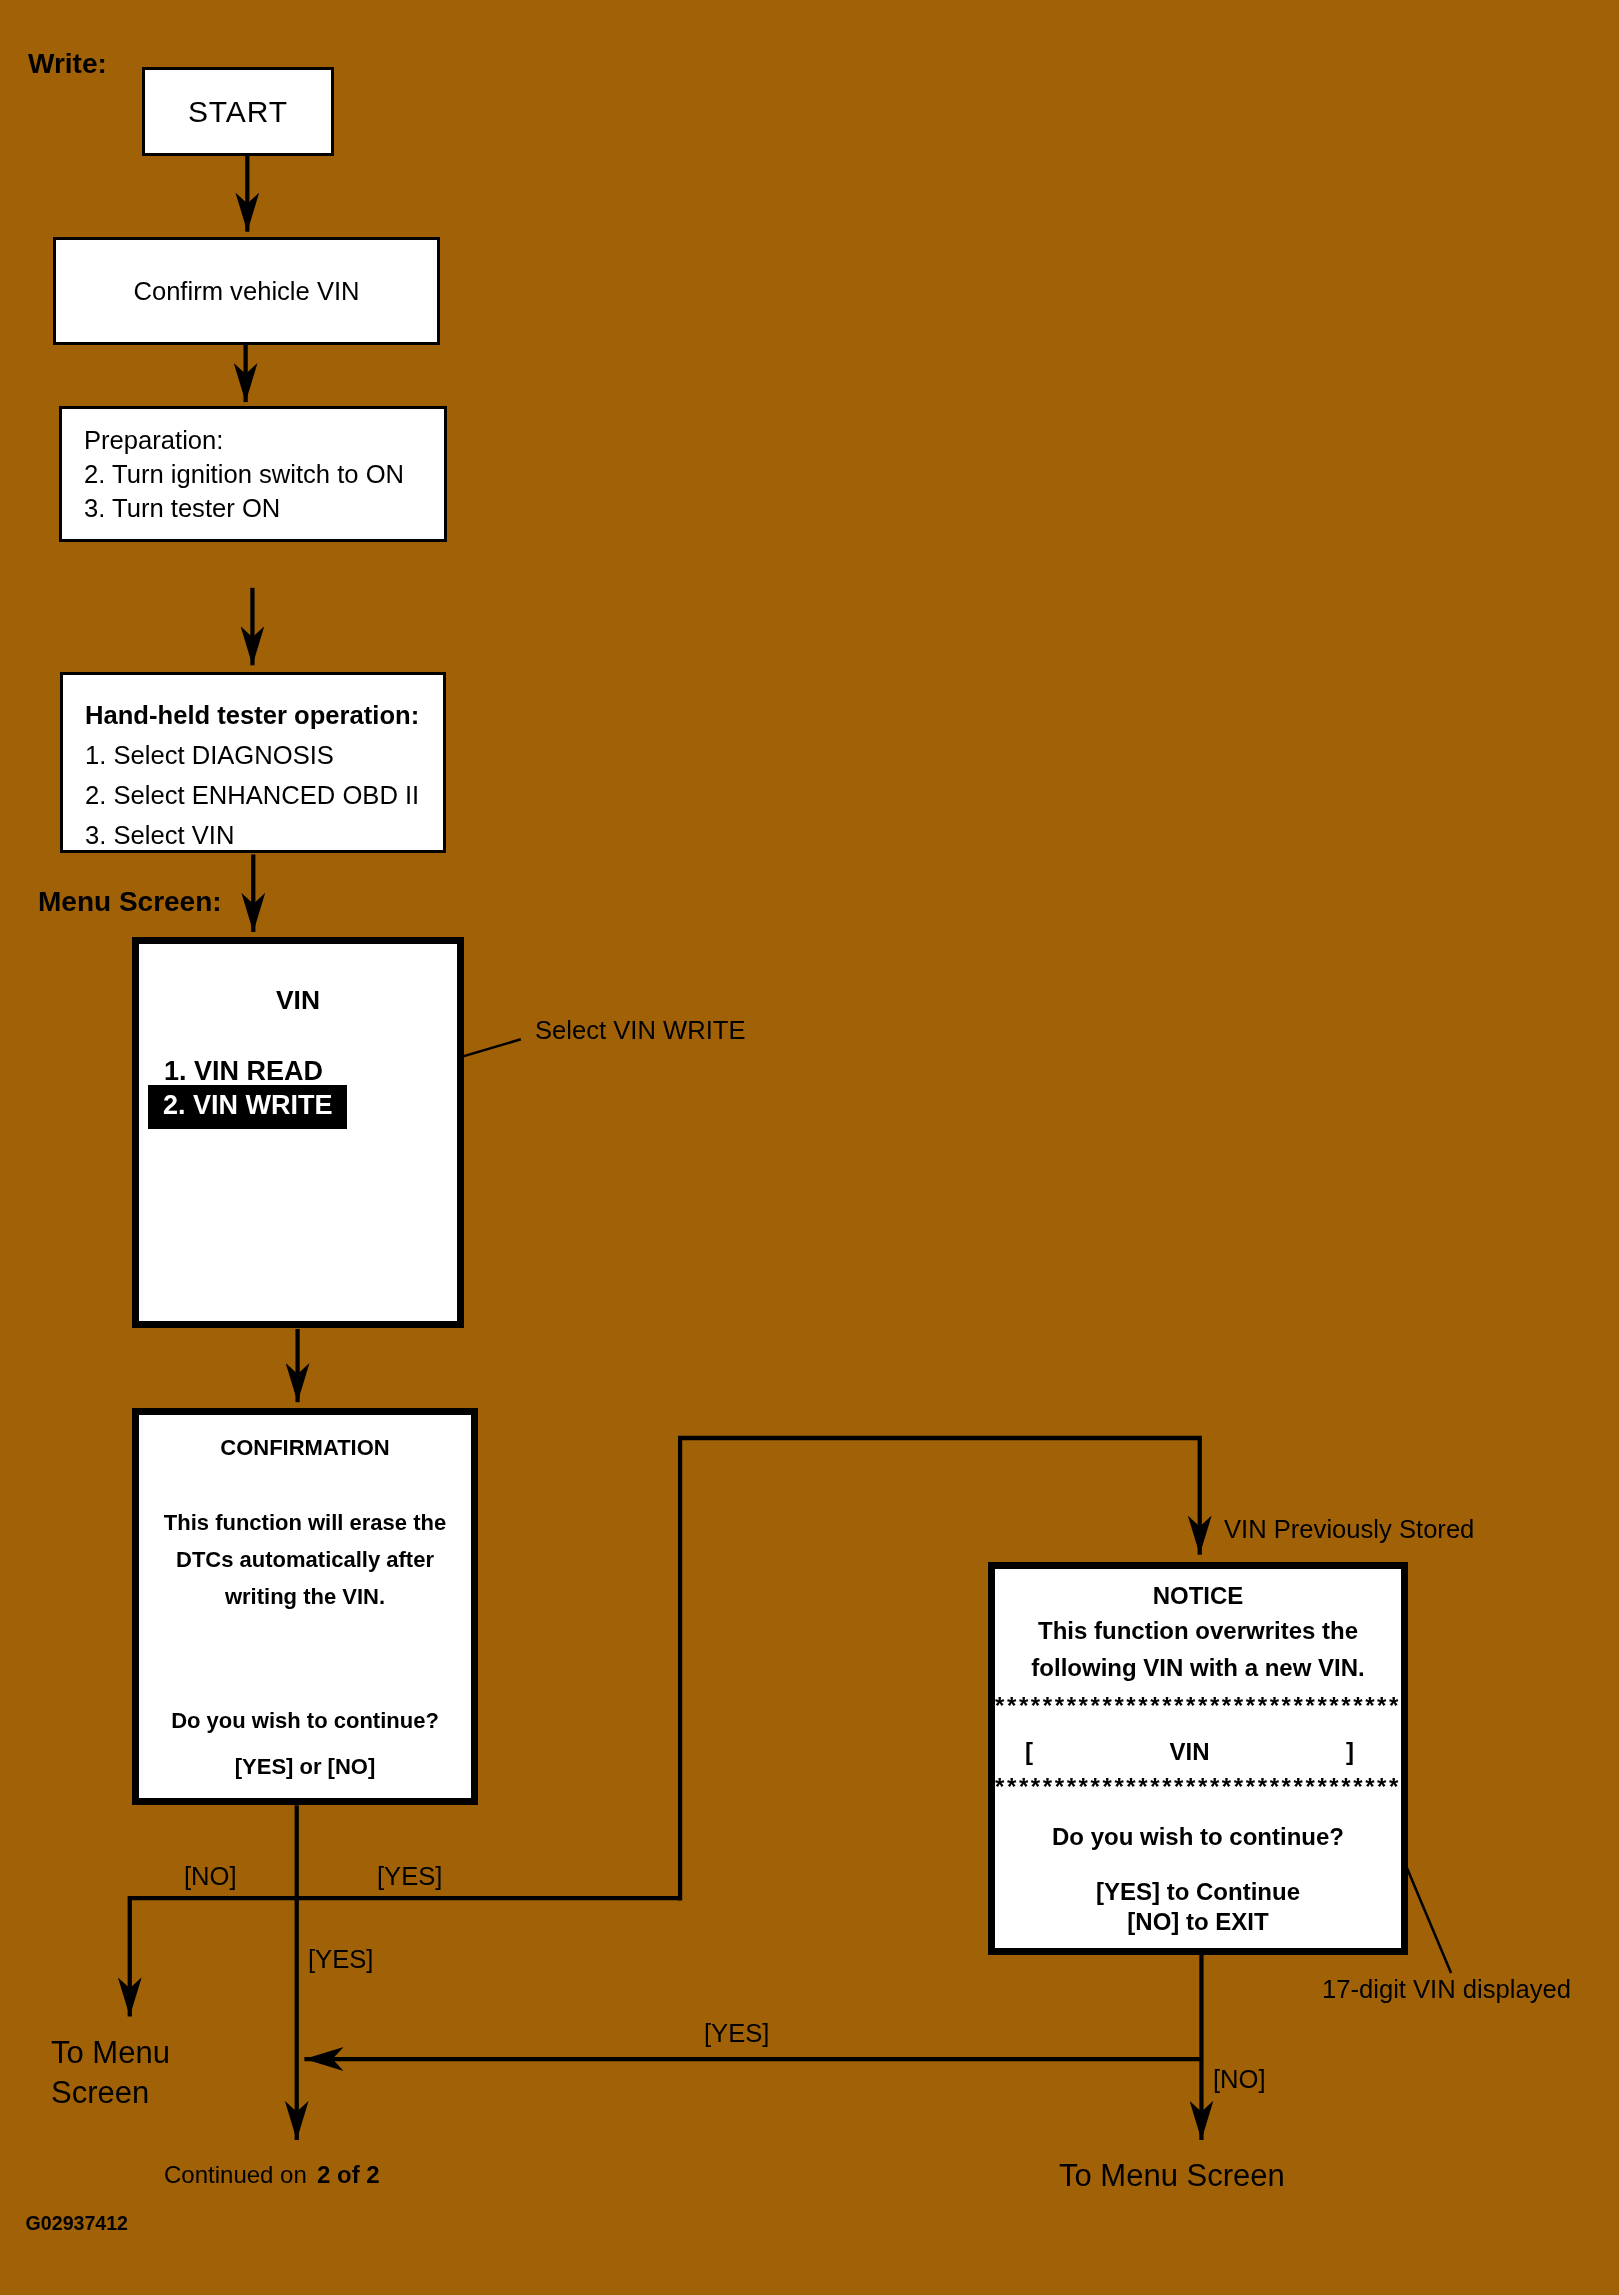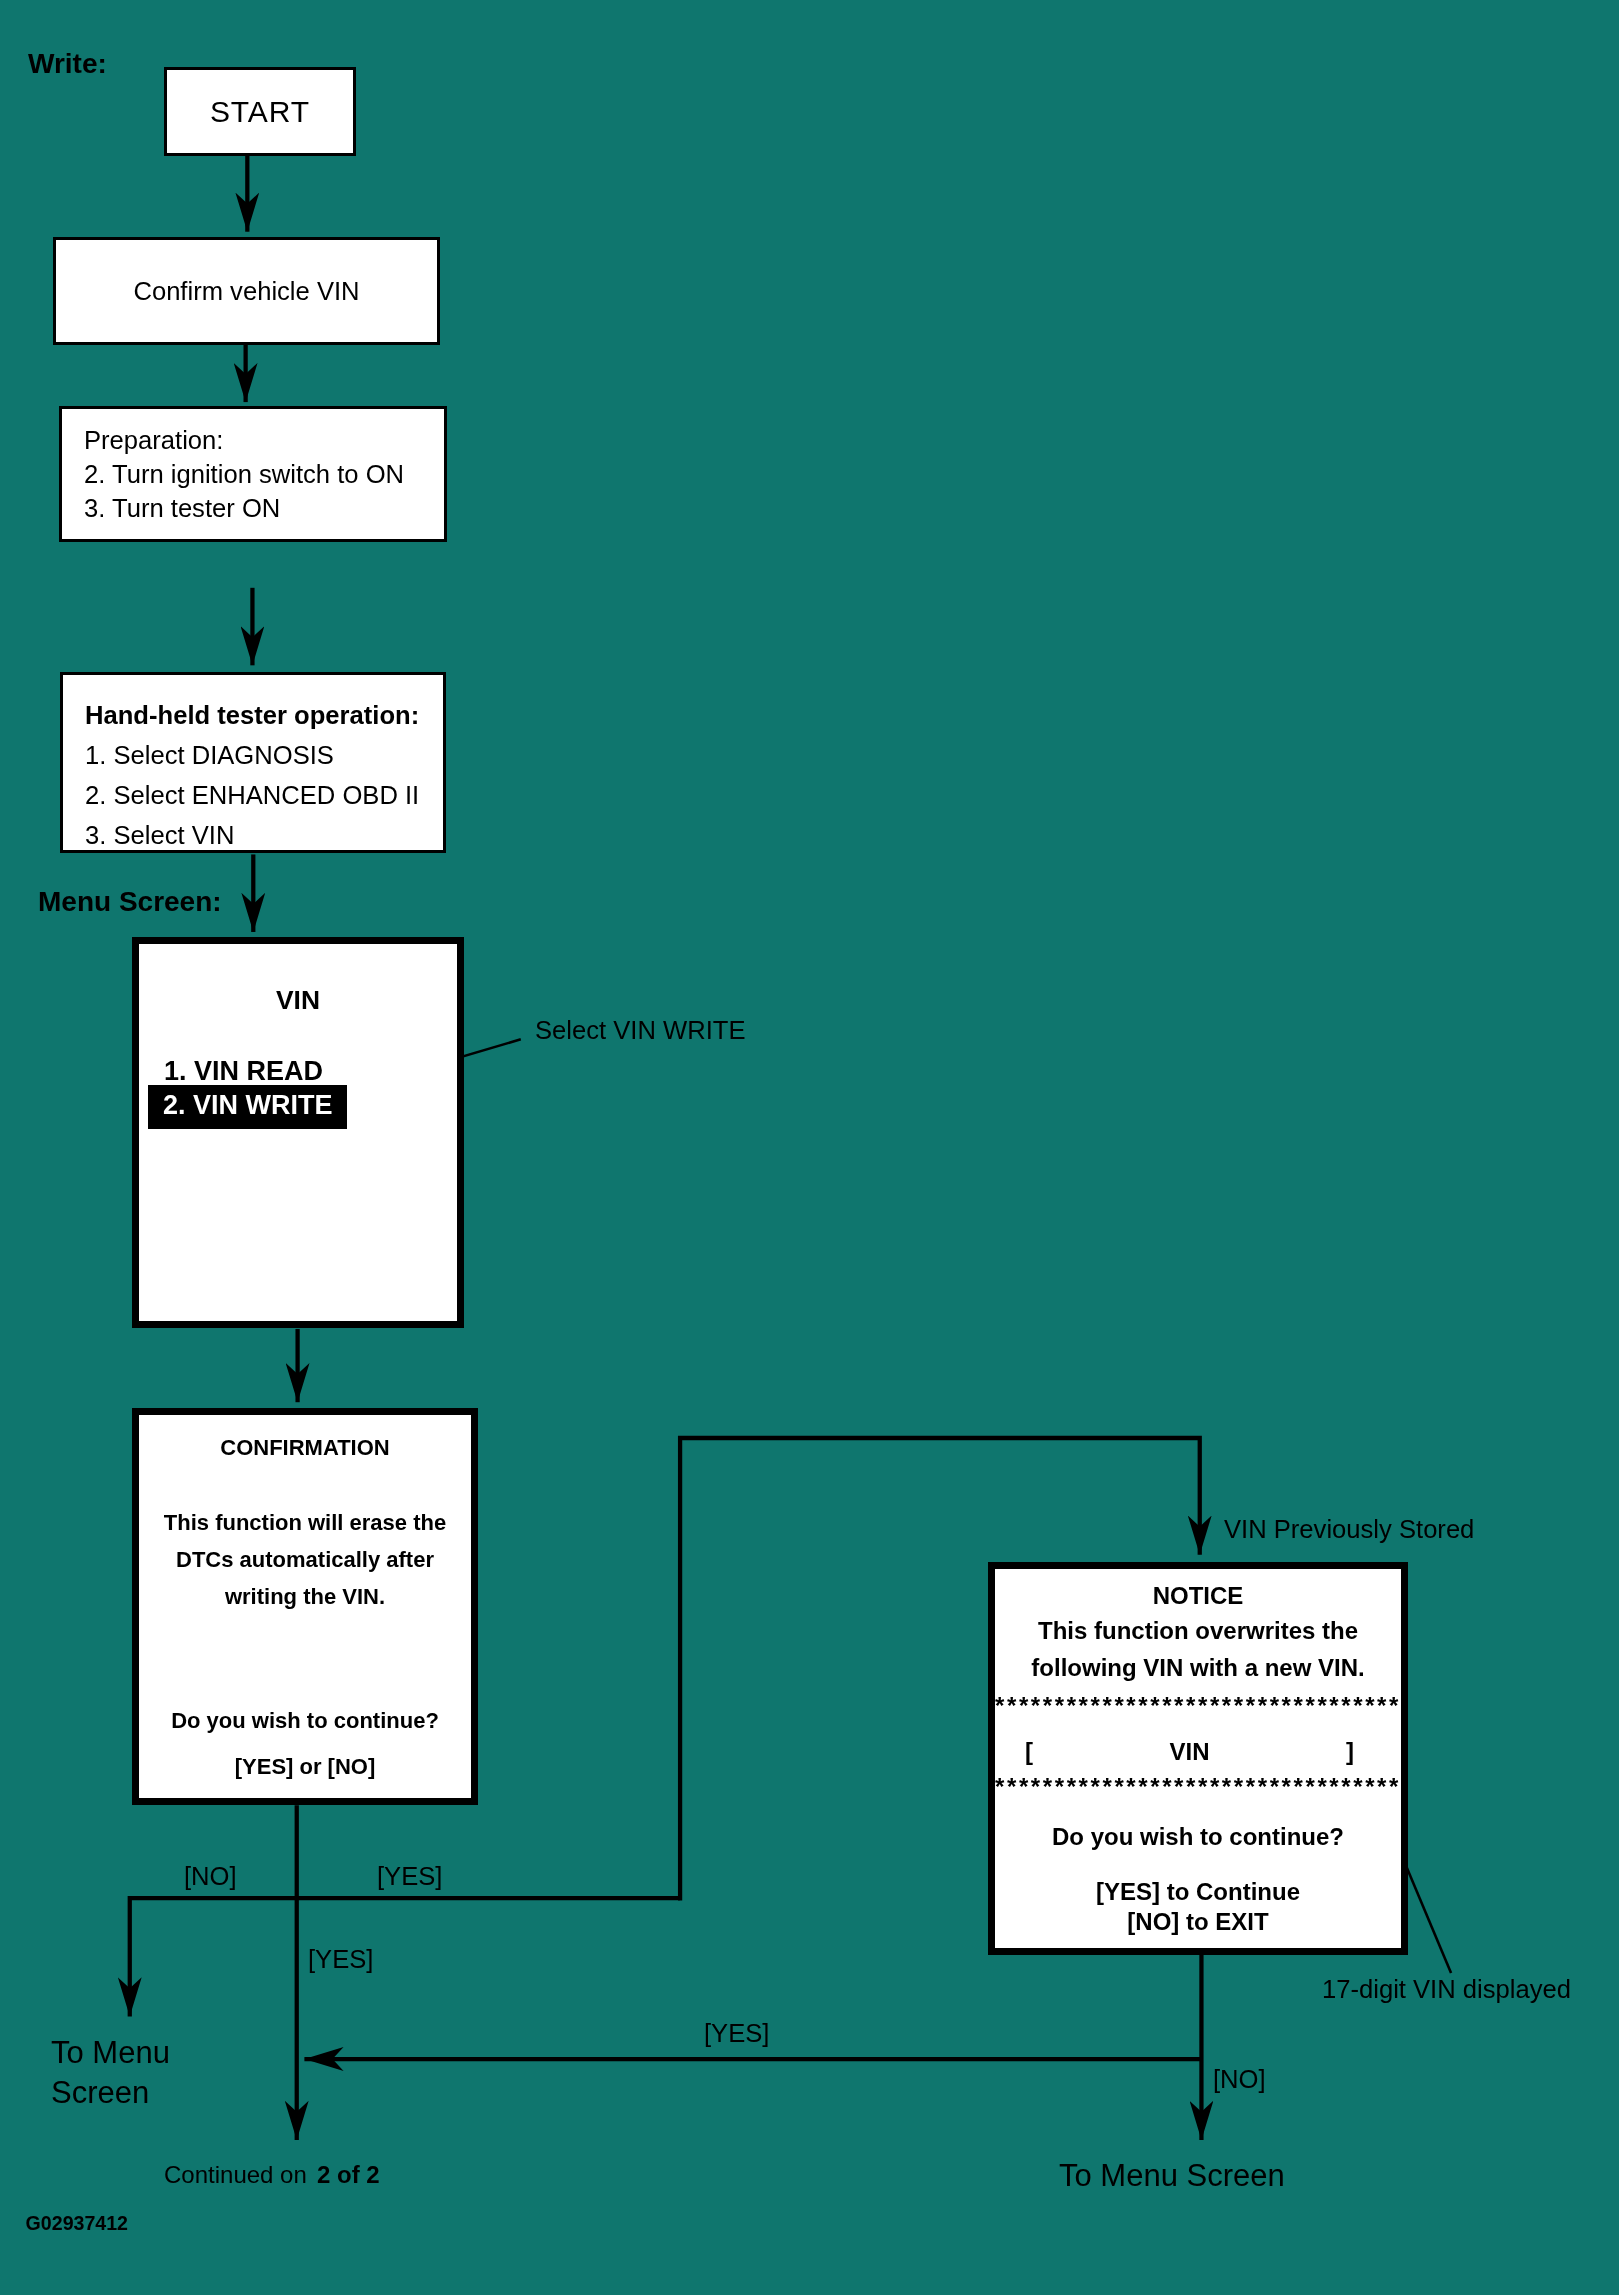--- a/index.html
+++ b/index.html
@@ -1,38 +1,38 @@
 <!DOCTYPE html>
 <html style="font-size:13.6px"><head>
 <meta charset="utf-8">
 <style>
   html,body{margin:0;padding:0;background:#ffffff;}
   .canvas{
     position:relative;
     width:1620px;
     height:2295px;
-    background:#0f766e;
+    background:#a16207;
     font-family:"Liberation Sans", sans-serif;
     color:#000000;
     overflow:hidden;
   }
   .connectors{position:absolute;left:0;top:0;width:1620px;height:2295px;}
   .box{
     position:absolute;
     background:#ffffff;
     border:3.4px solid #000000;
     box-sizing:border-box;
   }
   .screenbox{border-width:7.7px;}
   .centered{display:flex;align-items:center;justify-content:center;text-align:center;}
   .lbl{position:absolute;white-space:nowrap;font-size:25.6px;}
   .bold{font-weight:700;}
 
   
-  .start-box{left:164px;top:67px;width:192px;height:89px;font-size:30px;letter-spacing:0.9px;}
+  .start-box{left:142px;top:67px;width:192px;height:89px;font-size:30px;letter-spacing:0.9px;}
   .confirm-box{left:53px;top:237px;width:387px;height:108px;font-size:25.6px;}
   .prep-box{left:59px;top:406px;width:388px;height:136px;padding:13.6px 6.8px 0 22px;font-size:25.6px;line-height:34px;}
   .tester-box{left:60px;top:672px;width:386px;height:181px;padding:20.4px 6.8px 0 22px;font-size:25.6px;line-height:40px;}
 
   
   .vin-menu-box{left:132px;top:937px;width:332px;height:391px;}
   .vin-title{position:absolute;top:41px;left:0;width:100%;text-align:center;font-weight:700;font-size:26.4px;}
   .vin-item-read{position:absolute;top:112px;left:25px;font-weight:700;font-size:27px;white-space:nowrap;}
   .vin-item-write{position:absolute;top:141px;left:9.4px;background:#000000;color:#ffffff;font-weight:700;font-size:27px;padding:5.1px 14.5px 7.7px 14.5px;white-space:nowrap;}
 

